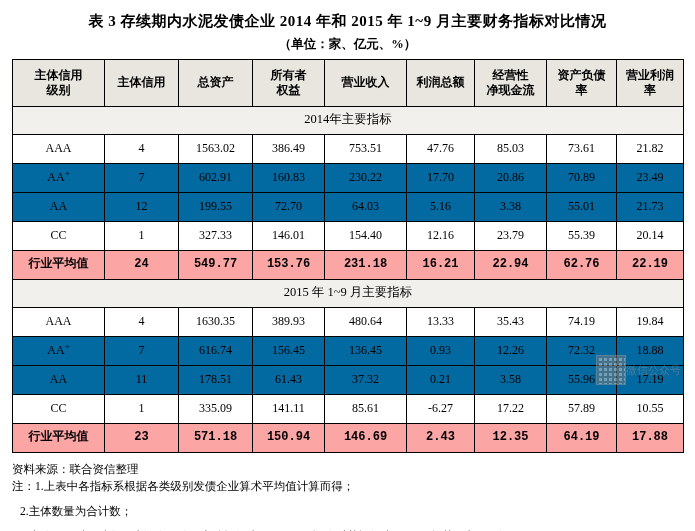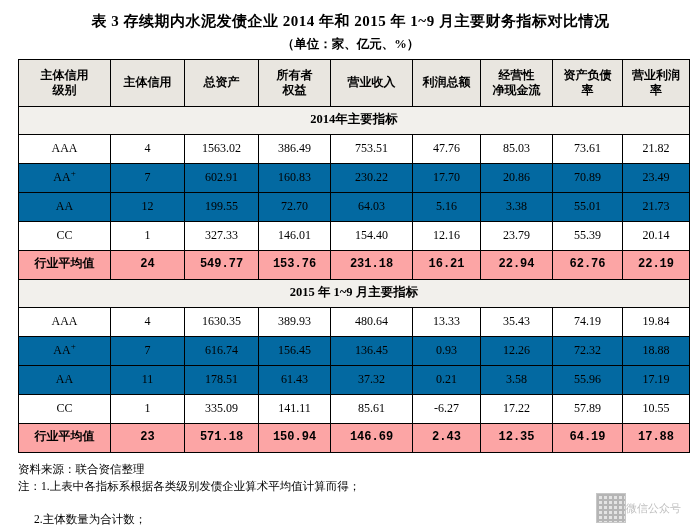--- a/index.html
+++ b/index.html
@@ -10,23 +10,23 @@
     width: 695px;
     height: 531px;
     background: #ffffff;
     font-family: "Liberation Serif", "DejaVu Serif", serif;
     color: #000000;
     overflow: hidden;
   }
   .page {
     position: relative;
     width: 695px;
-    height: 531px;
+    height: 393px;
     box-sizing: border-box;
-    padding: 10px 12px 0 18px;
+    padding: 10px 12px 0 12px;
     background: #ffffff;
   }
   .title {
     text-align: center;
     font-size: 15px;
     font-weight: bold;
     letter-spacing: 0.5px;
     margin: 2px 0 4px 0;
     line-height: 1.3;
   }
@@ -55,21 +55,21 @@
     font-weight: bold;
     font-size: 12px;
     height: 40px;
   }
   td.label {
     text-align: left;
     padding-left: 9px;
   }
   tr.section td {
     background: #f2f0ec;
-    font-weight: bold;
+    font-weight: normal;
     font-size: 12.5px;
     text-align: center;
     height: 21px;
   }
   tr.avg td {
     background: #fca5a5;
     font-weight: bold;
     font-family: Liberation Mono, monospace;
   }
   tr.data td {
@@ -89,21 +89,21 @@
     line-height: 1.45;
     font-family: "Liberation Serif", "DejaVu Serif", serif;
   }
   .notes .src {
     margin: 0 0 1px 0;
   }
   .notes .note-head {
     margin: 0;
   }
   .notes .note-line {
-    margin: 16px;
+    margin: 8px;
     padding-left: 0;
   }
   .watermark {
     position: absolute;
     right: 14px;
     bottom: 8px;
     display: flex;
     align-items: center;
     opacity: 0.55;
   }

